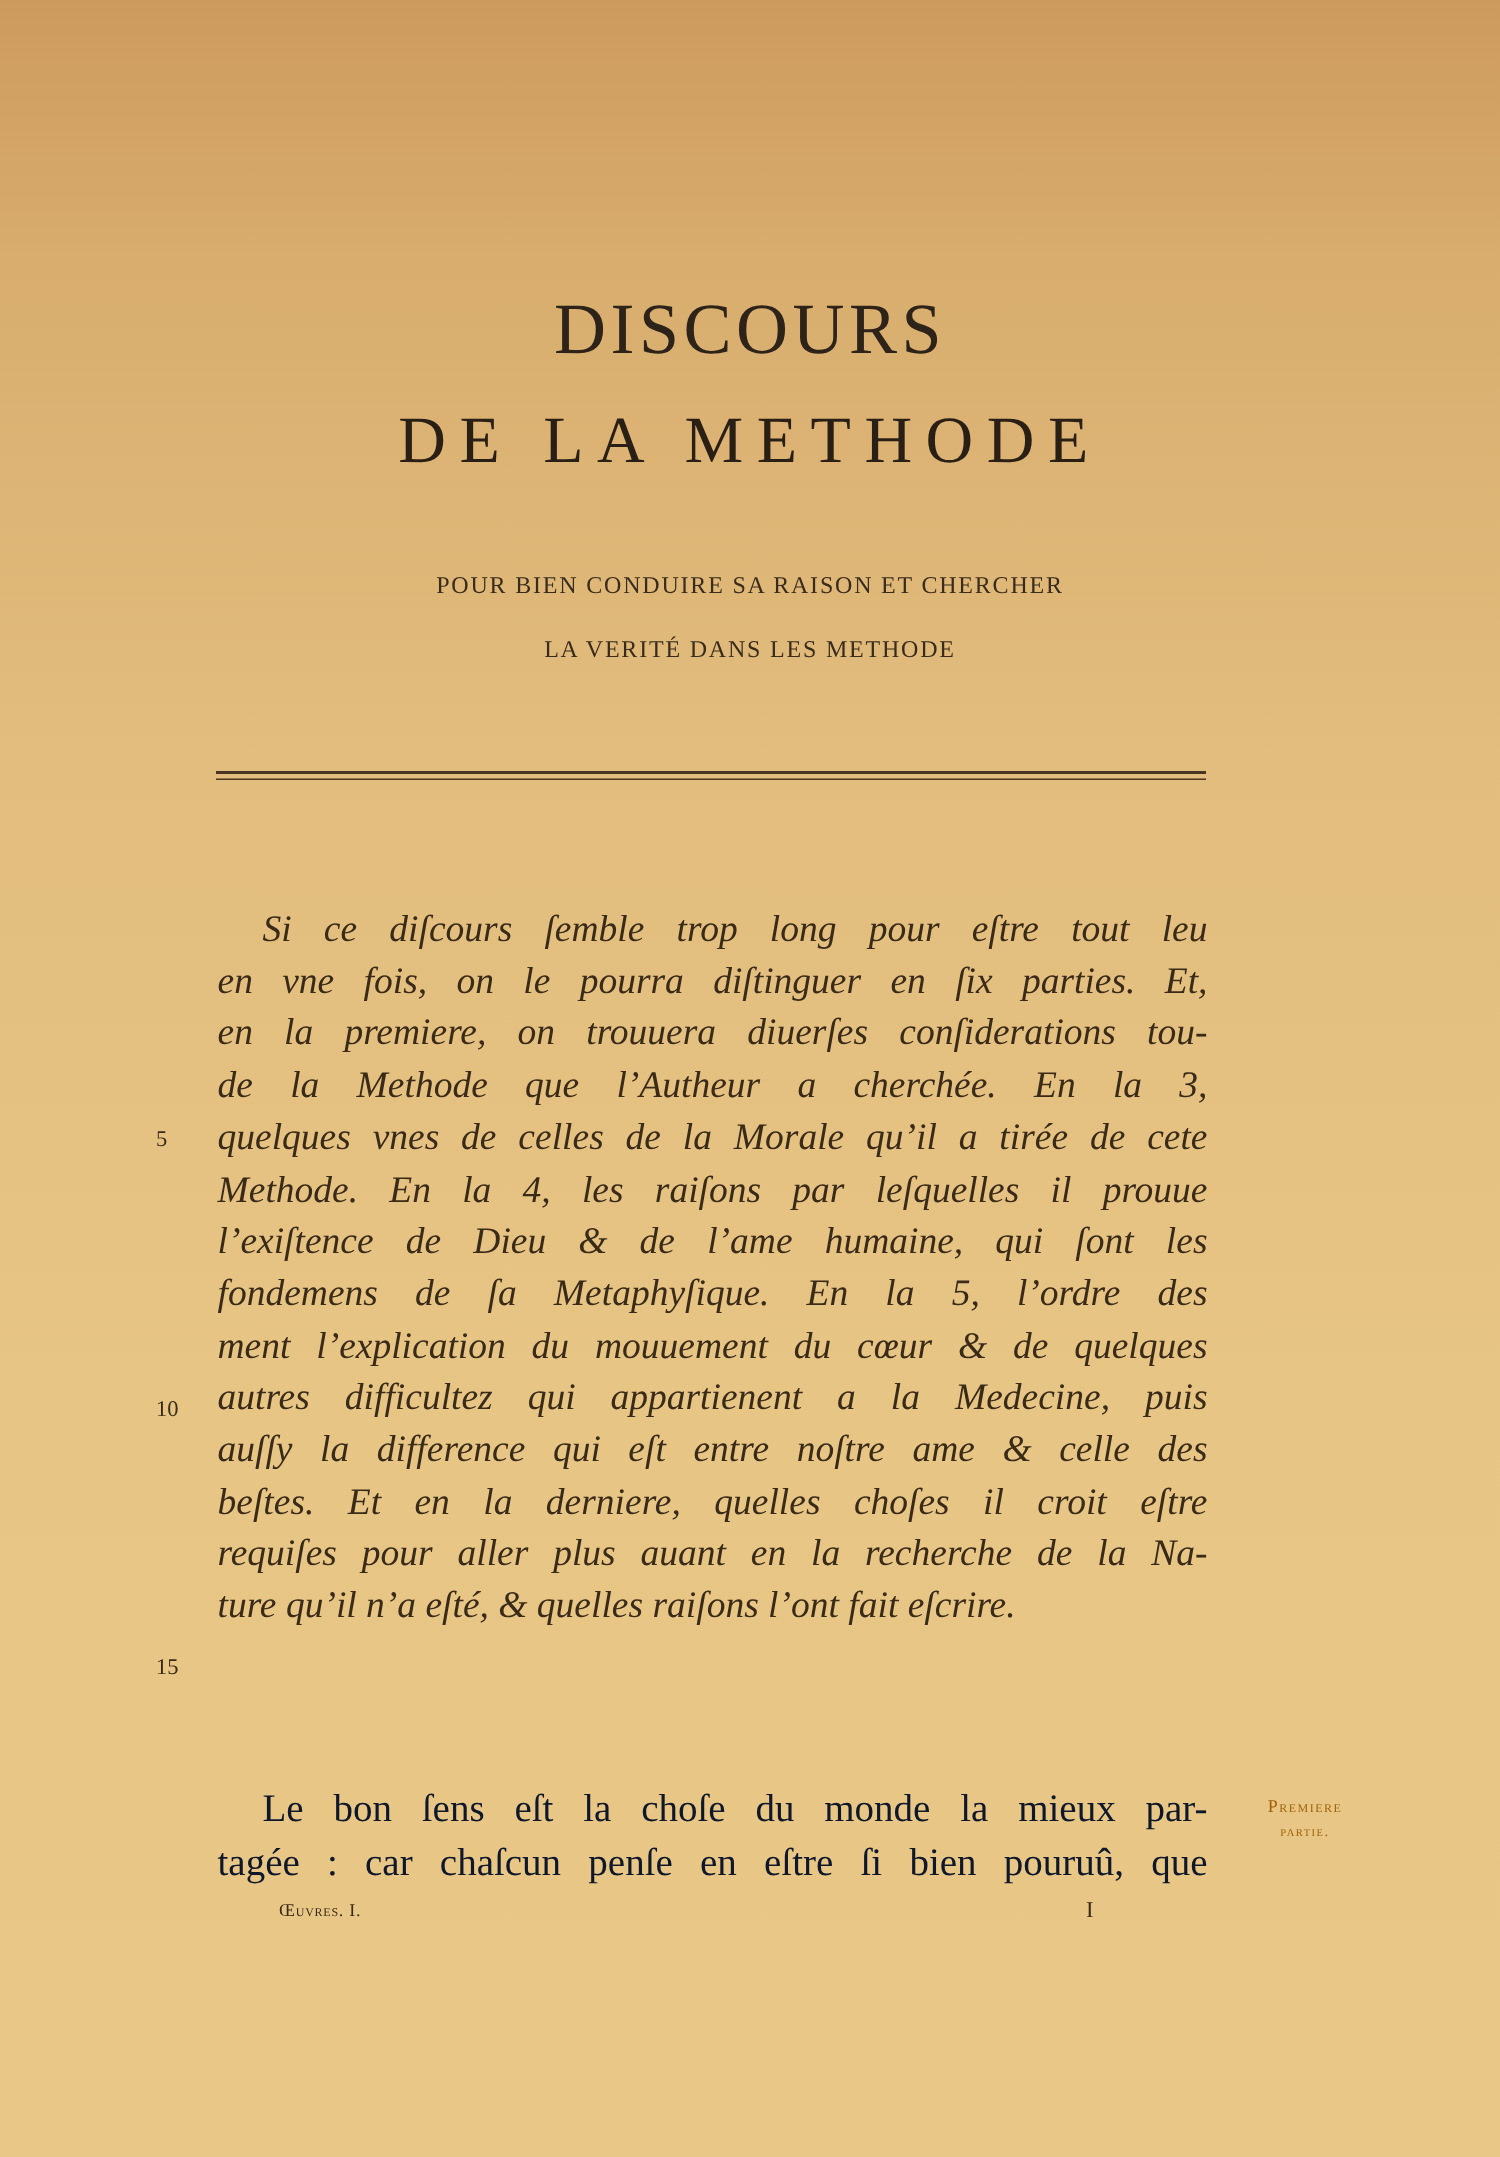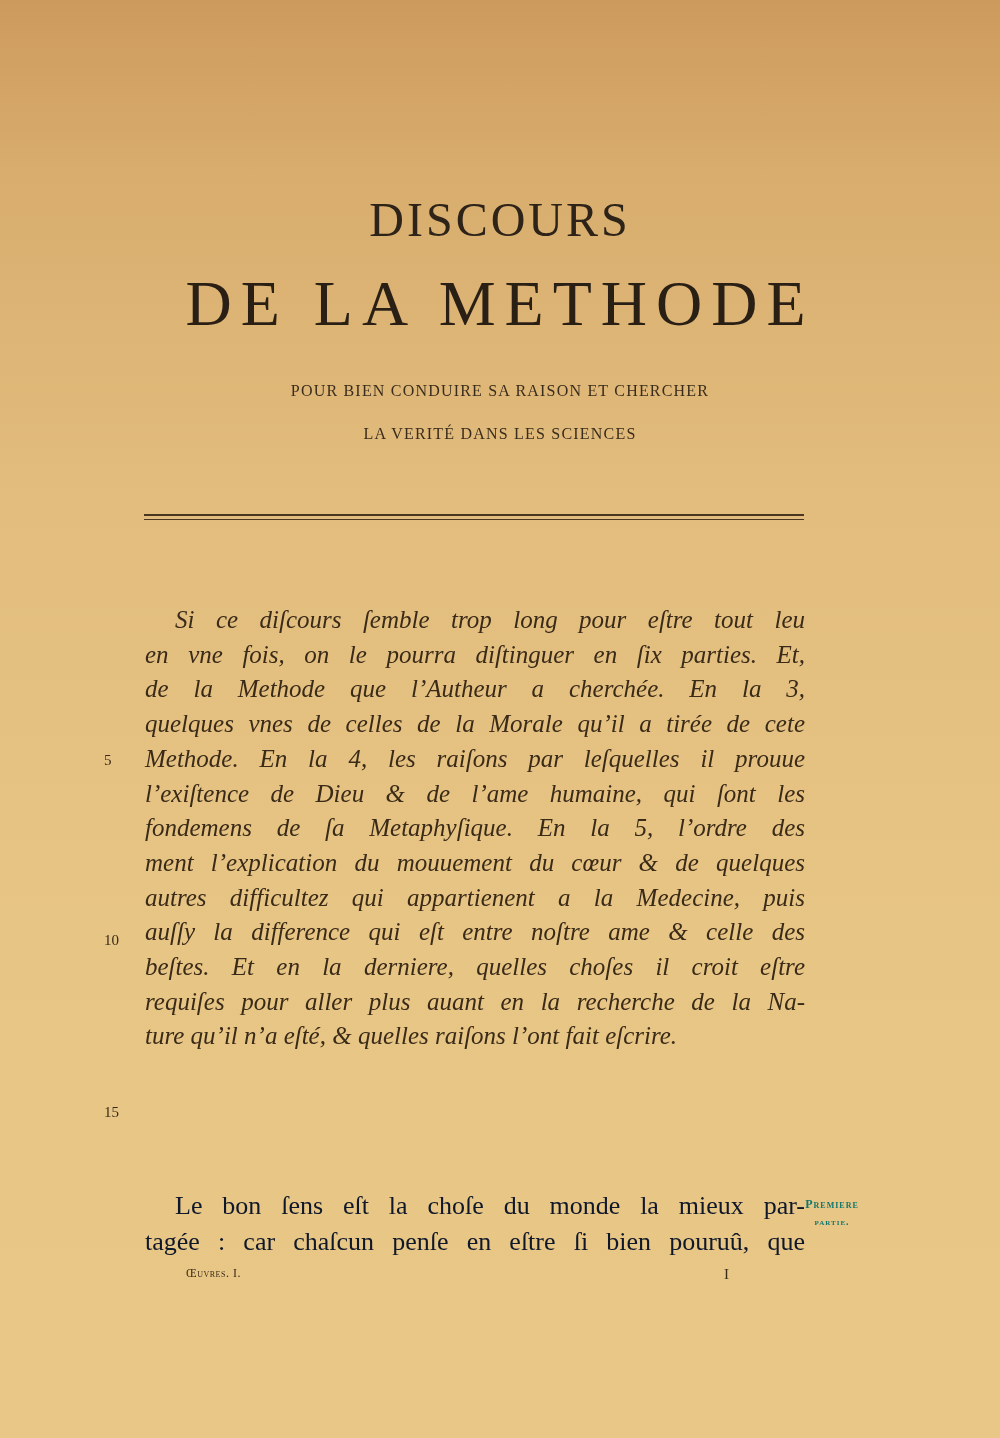--- a/index.html
+++ b/index.html
@@ -13,21 +13,21 @@
       font-family: "Liberation Serif", "DejaVu Serif", serif;
     }
     .page { position: absolute; inset: 0; }
     .title-1 {
       position: absolute; left: 0; right: 0; top: 192px;
       text-align: center; font-size: 48px; letter-spacing: 3px;
       color: #2e2318; font-weight: normal;
     }
     .title-2 {
       position: absolute; left: 0; right: 0; top: 272px;
-      text-align: center; font-size: 64px; letter-spacing: 9px;
+      text-align: center; font-size: 44px; letter-spacing: 9px;
       color: #2a1f15; font-weight: normal; line-height: 1;
     }
     .subtitle {
       position: absolute; left: 0; right: 0;
       text-align: center; font-size: 16px; letter-spacing: 1.2px;
       color: #3a2c1c;
     }
     .subtitle.s1 { top: 382px; }
     .subtitle.s2 { top: 425px; }
     .rule {
@@ -49,47 +49,48 @@
     .line-num {
       position: absolute; left: 104px; font-size: 15px; color: #3a2a18; font-style: normal;
     }
     .body-text {
       position: absolute; left: 145px; width: 660px; top: 1188px;
       font-size: 26px; line-height: 36px; color: #0f172a;
     }
     .body-text .line { display: block; white-space: nowrap; text-align: justify; text-align-last: justify; }
     .body-text .line.first { text-indent: 30px; }
     .margin-note {
-      position: absolute; left: 784px; top: 1196px; width: 96px;
+      position: absolute; left: 822px; top: 1196px; width: 96px;
       text-align: center; font-size: 12px; letter-spacing: 1px; line-height: 17px;
-      color: #0f766e; font-variant: small-caps; font-weight: bold;
+      color: #a16207; font-variant: small-caps; font-weight: normal;
     }
     .footer-left {
       position: absolute; left: 186px; top: 1266px; font-size: 12px;
       font-variant: small-caps; letter-spacing: 0.5px; color: #3a2a18;
     }
     .footer-right {
       position: absolute; left: 724px; top: 1266px; font-size: 15px; color: #3a2a18;
     }
   </style>
 </head>
 <body>
 
 <div class="page">
   <div class="title-1">DISCOURS</div>
   <div class="title-2">DE LA METHODE</div>
   <div class="subtitle s1">POUR BIEN CONDUIRE SA RAISON ET CHERCHER</div>
-  <div class="subtitle s2">LA VERITÉ DANS LES SCIENCES</div>
+  <div class="subtitle s2">LA VERITÉ DANS LES METHODE</div>
 
   <div class="rule r1"></div>
   <div class="rule r2"></div>
 
   <div class="intro">
     <span class="line first">Si ce diſcours ſemble trop long pour eſtre tout leu</span>
     <span class="line">en vne fois, on le pourra diſtinguer en ſix parties. Et,</span>
+    <span class="line">en la premiere, on trouuera diuerſes conſiderations tou-</span>
     <span class="line">de la Methode que l’Autheur a cherchée. En la 3,</span>
     <span class="line">quelques vnes de celles de la Morale qu’il a tirée de cete</span>
     <span class="line">Methode. En la 4, les raiſons par leſquelles il prouue</span>
     <span class="line">l’exiſtence de Dieu &amp; de l’ame humaine, qui ſont les</span>
     <span class="line">fondemens de ſa Metaphyſique. En la 5, l’ordre des</span>
     <span class="line">ment l’explication du mouuement du cœur &amp; de quelques</span>
     <span class="line">autres difficultez qui appartienent a la Medecine, puis</span>
     <span class="line">auſſy la difference qui eſt entre noſtre ame &amp; celle des</span>
     <span class="line">beſtes. Et en la derniere, quelles choſes il croit eſtre</span>
     <span class="line">requiſes pour aller plus auant en la recherche de la Na-</span>

